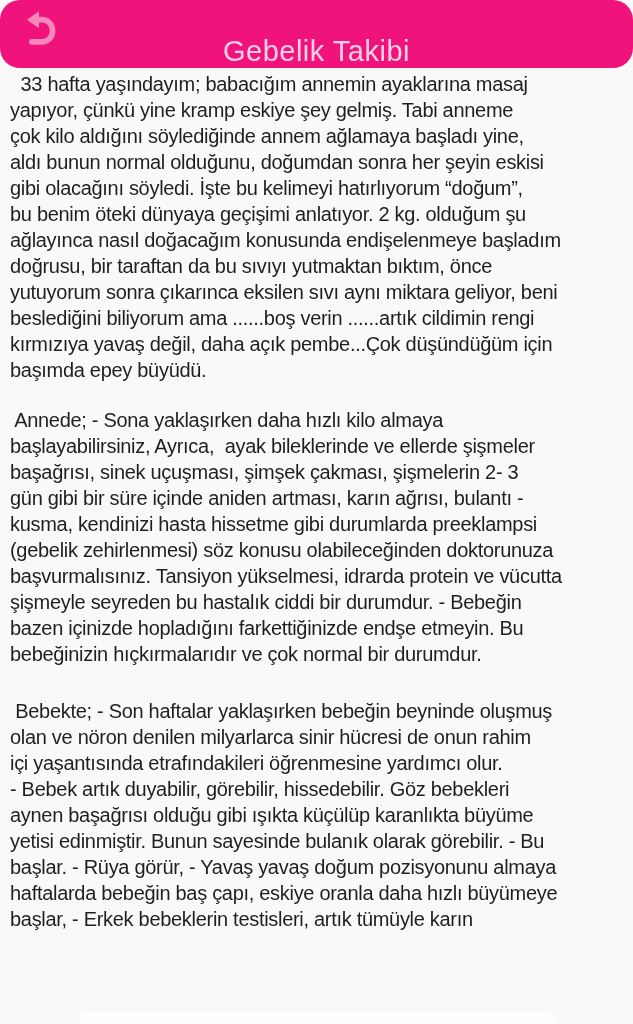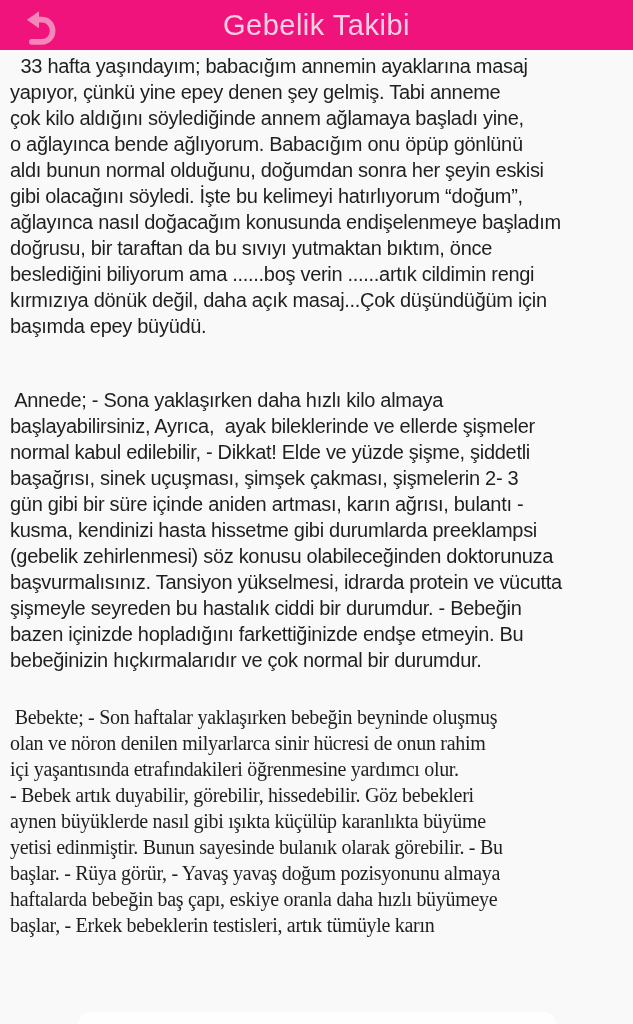--- a/index.html
+++ b/index.html
@@ -15,26 +15,27 @@
   html, body { margin: 0; padding: 0; }
   body {
     width: 633px;
     height: 1024px;
     background: var(--page-bg);
     font-family: "Liberation Sans", sans-serif;
     overflow: hidden;
     position: relative;
   }
   .app-header {
-    height: 50px;
+    height: 68px;
     background: var(--header-bg);
     display: flex;
-    align-items: center;
+    align-items: flex-end;
     justify-content: center;
     position: relative;
+    border-radius: 20px;
   }
   .back-button {
     position: absolute;
     left: 14px;
     top: 7px;
     width: 50px;
     height: 44px;
     display: flex;
     align-items: center;
     justify-content: center;
@@ -50,22 +51,22 @@
     font-weight: normal;
     letter-spacing: 0.5px;
     color: var(--header-title);
   }
   .content-area {
     padding: 3px 10px 0 10px;
     height: 999px;
     overflow: hidden;
   }
   .paragraph { margin: 0; }
-  .paragraph + .paragraph { margin-top: 48px; }
-  .article-text .paragraph:nth-child(3) { margin-top: 31px; font-family: Liberation Serif, serif; }
+  .paragraph + .paragraph { margin-top: 24px; }
+  .article-text .paragraph:nth-child(3) { margin-top: 31px; }
   .line {
     white-space: pre;
     font-size: 20px;
     line-height: 26px;
     letter-spacing: -0.3px;
     color: var(--text-color);
   }
   .bottom-sheet-edge {
     position: absolute;
     bottom: 0;
@@ -89,50 +90,50 @@
       </svg>
     </span>
   </button>
   <h1 class="page-title">Gebelik Takibi</h1>
 </header>
 
 <main class="content-area">
   <div class="article-text">
       <div class="paragraph">
         <div class="line">  33 hafta yaşındayım; babacığım annemin ayaklarına masaj</div>
-        <div class="line">yapıyor, çünkü yine epey denen şey gelmiş. Tabi anneme</div>
+        <div class="line">yapıyor, çünkü yine kramp eskiye şey gelmiş. Tabi anneme</div>
         <div class="line">çok kilo aldığını söylediğinde annem ağlamaya başladı yine,</div>
-        <div class="line">o ağlayınca bende ağlıyorum. Babacığım onu öpüp gönlünü</div>
         <div class="line">aldı bunun normal olduğunu, doğumdan sonra her şeyin eskisi</div>
         <div class="line">gibi olacağını söyledi. İşte bu kelimeyi hatırlıyorum “doğum”,</div>
+        <div class="line">bu benim öteki dünyaya geçişimi anlatıyor. 2 kg. olduğum şu</div>
         <div class="line">ağlayınca nasıl doğacağım konusunda endişelenmeye başladım</div>
         <div class="line">doğrusu, bir taraftan da bu sıvıyı yutmaktan bıktım, önce</div>
+        <div class="line">yutuyorum sonra çıkarınca eksilen sıvı aynı miktara geliyor, beni</div>
         <div class="line">beslediğini biliyorum ama ......boş verin ......artık cildimin rengi</div>
-        <div class="line">kırmızıya dönük değil, daha açık masaj...Çok düşündüğüm için</div>
+        <div class="line">kırmızıya yavaş değil, daha açık pembe...Çok düşündüğüm için</div>
         <div class="line">başımda epey büyüdü.</div>
       </div>
       <div class="paragraph">
         <div class="line"> Annede; - Sona yaklaşırken daha hızlı kilo almaya</div>
         <div class="line">başlayabilirsiniz, Ayrıca,  ayak bileklerinde ve ellerde şişmeler</div>
-        <div class="line">normal kabul edilebilir, - Dikkat! Elde ve yüzde şişme, şiddetli</div>
         <div class="line">başağrısı, sinek uçuşması, şimşek çakması, şişmelerin 2- 3</div>
         <div class="line">gün gibi bir süre içinde aniden artması, karın ağrısı, bulantı -</div>
         <div class="line">kusma, kendinizi hasta hissetme gibi durumlarda preeklampsi</div>
         <div class="line">(gebelik zehirlenmesi) söz konusu olabileceğinden doktorunuza</div>
         <div class="line">başvurmalısınız. Tansiyon yükselmesi, idrarda protein ve vücutta</div>
         <div class="line">şişmeyle seyreden bu hastalık ciddi bir durumdur. - Bebeğin</div>
         <div class="line">bazen içinizde hopladığını farkettiğinizde endşe etmeyin. Bu</div>
         <div class="line">bebeğinizin hıçkırmalarıdır ve çok normal bir durumdur.</div>
       </div>
       <div class="paragraph">
         <div class="line"> Bebekte; - Son haftalar yaklaşırken bebeğin beyninde oluşmuş</div>
         <div class="line">olan ve nöron denilen milyarlarca sinir hücresi de onun rahim</div>
         <div class="line">içi yaşantısında etrafındakileri öğrenmesine yardımcı olur.</div>
         <div class="line">- Bebek artık duyabilir, görebilir, hissedebilir. Göz bebekleri</div>
-        <div class="line">aynen büyüklerde nasıl gibi ışıkta küçülüp karanlıkta büyüme</div>
+        <div class="line">aynen başağrısı olduğu gibi ışıkta küçülüp karanlıkta büyüme</div>
         <div class="line">yetisi edinmiştir. Bunun sayesinde bulanık olarak görebilir. - Bu</div>
         <div class="line">başlar. - Rüya görür, - Yavaş yavaş doğum pozisyonunu almaya</div>
         <div class="line">haftalarda bebeğin baş çapı, eskiye oranla daha hızlı büyümeye</div>
         <div class="line">başlar, - Erkek bebeklerin testisleri, artık tümüyle karın</div>
       </div>
     </div>
 </main>
 
 <div class="bottom-sheet-edge"></div>
 

